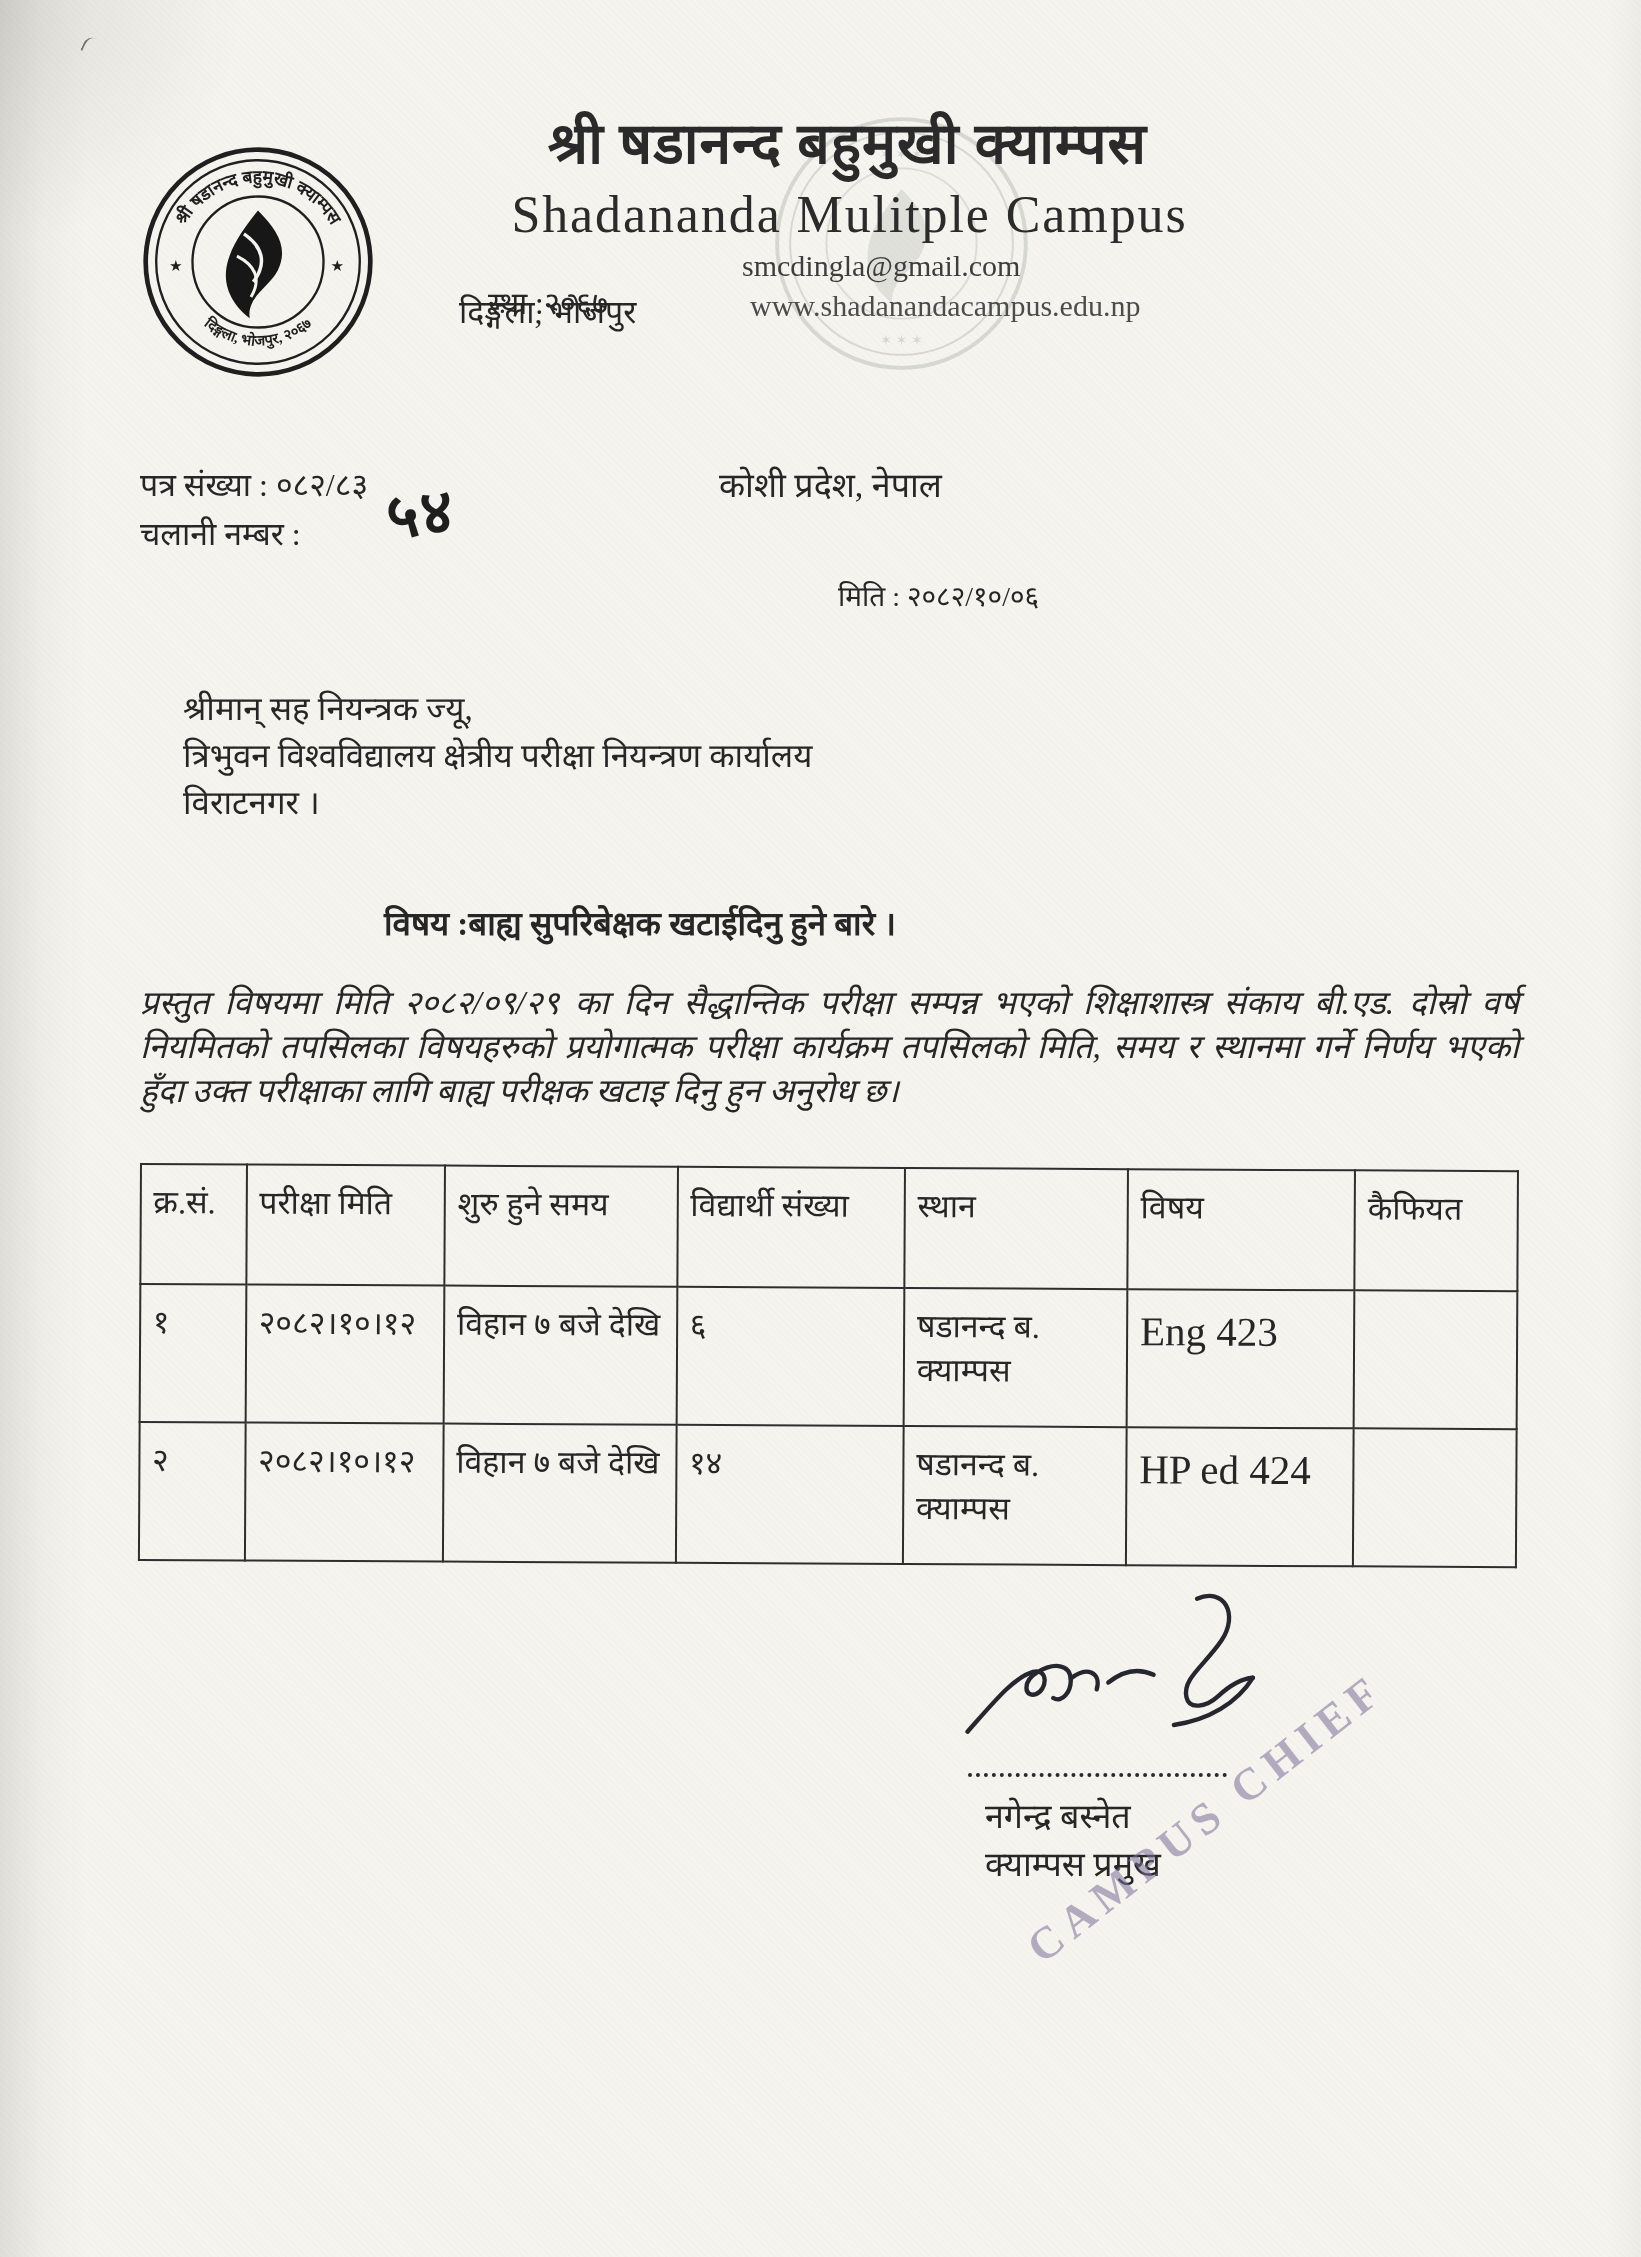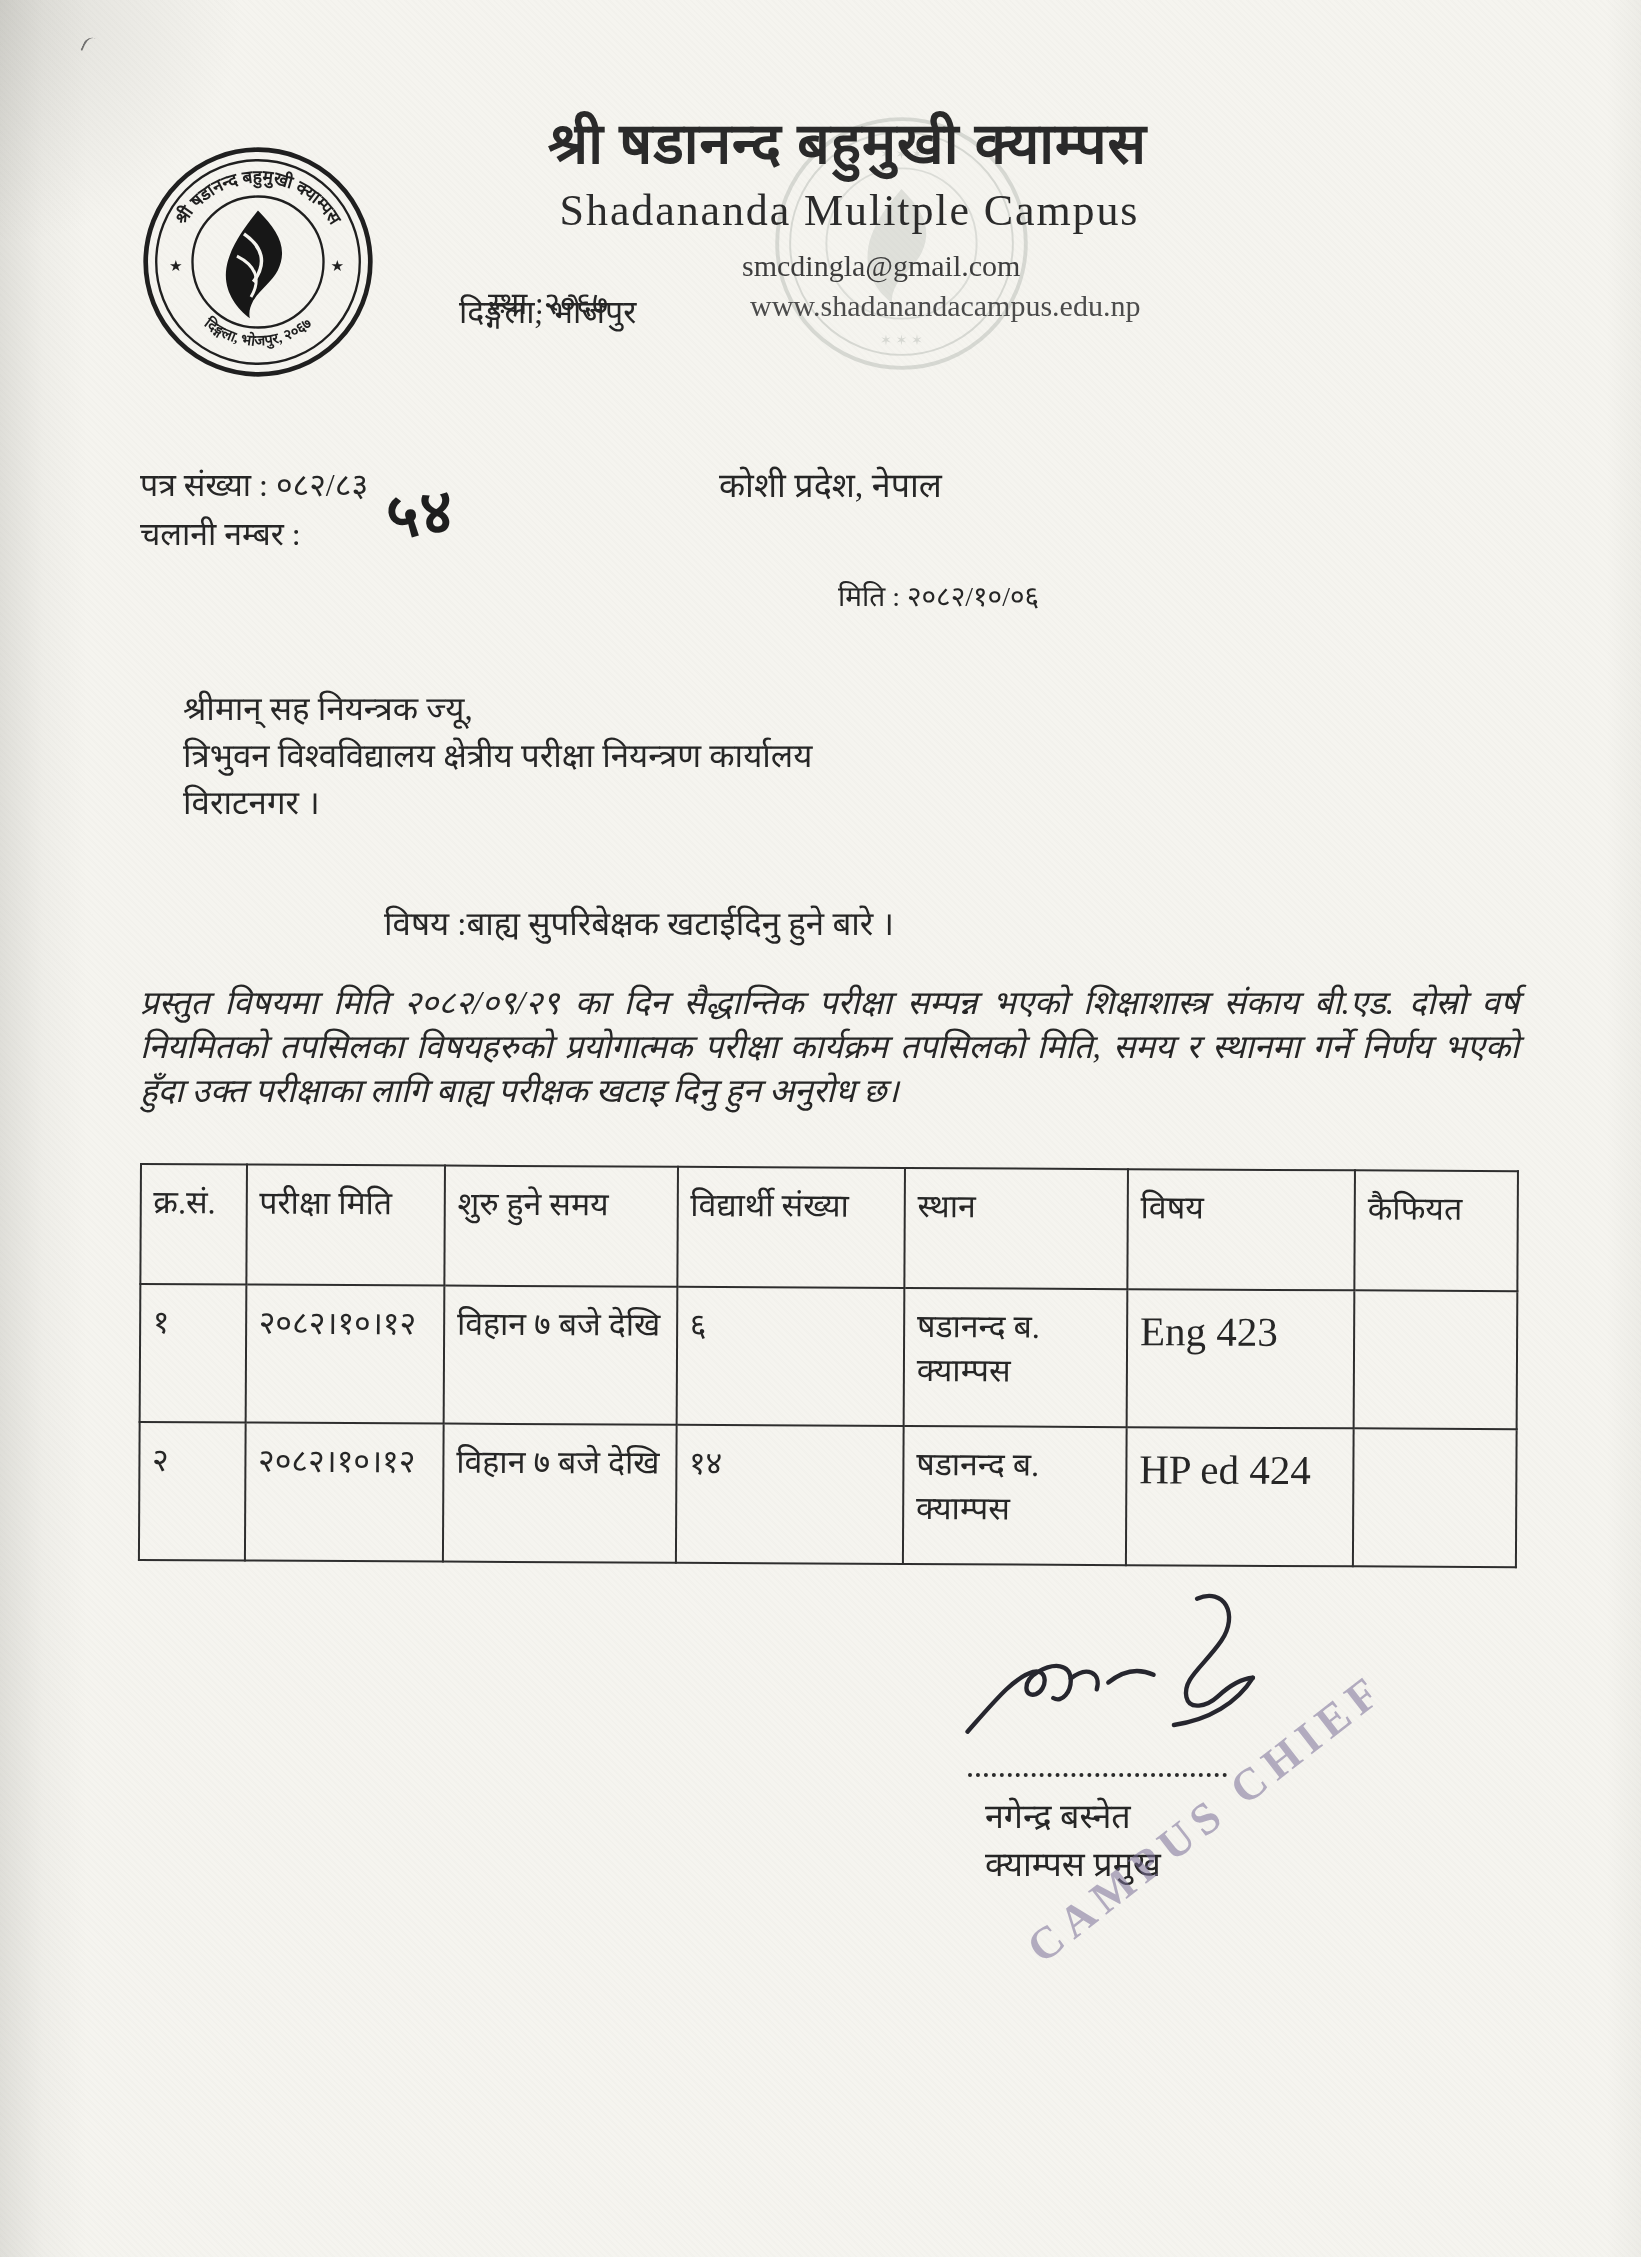--- a/index.html
+++ b/index.html
@@ -26,39 +26,39 @@
 
   
   .watermark { left:772px; top:114px; width:259px; height:259px; opacity:.33; }
 
   
   .logo { left:141px; top:145px; width:234px; height:234px; }
 
   .title-np { left:0; top:102px; width:1641px; padding-left:54px; text-align:center;
     font-size:57px; font-weight:600; color:#2a2a2a; letter-spacing:1px; }
   .title-en { left:0; top:185px; width:1641px; padding-left:58px; text-align:center;
-    font-size:44px; color:#2b2b2b; letter-spacing:1.9px; }
+    font-size:52px; color:#2b2b2b; letter-spacing:1.9px; }
 
   .loc-np   { left:459px; top:241px; font-size:32px;margin-top:48px; }
   .email    { left:742px; top:249px; font-size:30px; color:#3d3d3d; }
   .estd     { left:459px; top:281px; font-size:31px;margin-left:29px; }
   .website  { left:750px; top:289px; font-size:30px; color:#4c4c4c; }
   .province { left:719px; top:461px; font-size:34px; }
   .phone    { left:838px; top:526px; font-size:32px; }
   .hdr-date { left:838px; top:576px; font-size:28px; }
 
   .letter-no { left:140px; top:462px; font-size:32px; }
   .chalani-label { left:140px; top:511px; font-size:32px; }
   .chalani-no { left:386px; top:469px; font-size:62px; font-weight:bold;
     transform:rotate(-6deg); letter-spacing:1.9px; color:#1e1e1e;
     font-family:"DejaVu Serif", serif; }
 
   .recipient { left:183px; top:686px; font-size:33px; line-height:47px; }
 
-  .subject { left:384px; top:900px; font-size:33px; }
+  .subject { left:384px; top:900px; font-size:33px;font-weight:bold; }
 
   .body-par { left:140px; top:981px; width:1379px; font-size:33px; line-height:44px; text-align:justify;font-style:italic; }
 
   .tbl-wrap { left:140px; top:1163px; width:1379px; transform:rotate(.3deg); transform-origin:0 0; }
   table { width:100%; border-collapse:collapse; table-layout:fixed; }
   th,td { border:2.4px solid #2e2e2e; vertical-align:top; text-align:left;
     padding:15.4px 11.6px; font-size:32px; font-weight:normal; line-height:44px; }
   thead tr { height:120px; }
   tbody tr { height:138px; }
   td.latin { font-family:"Liberation Serif", serif; font-size:41px; padding-top:19.3px; }

